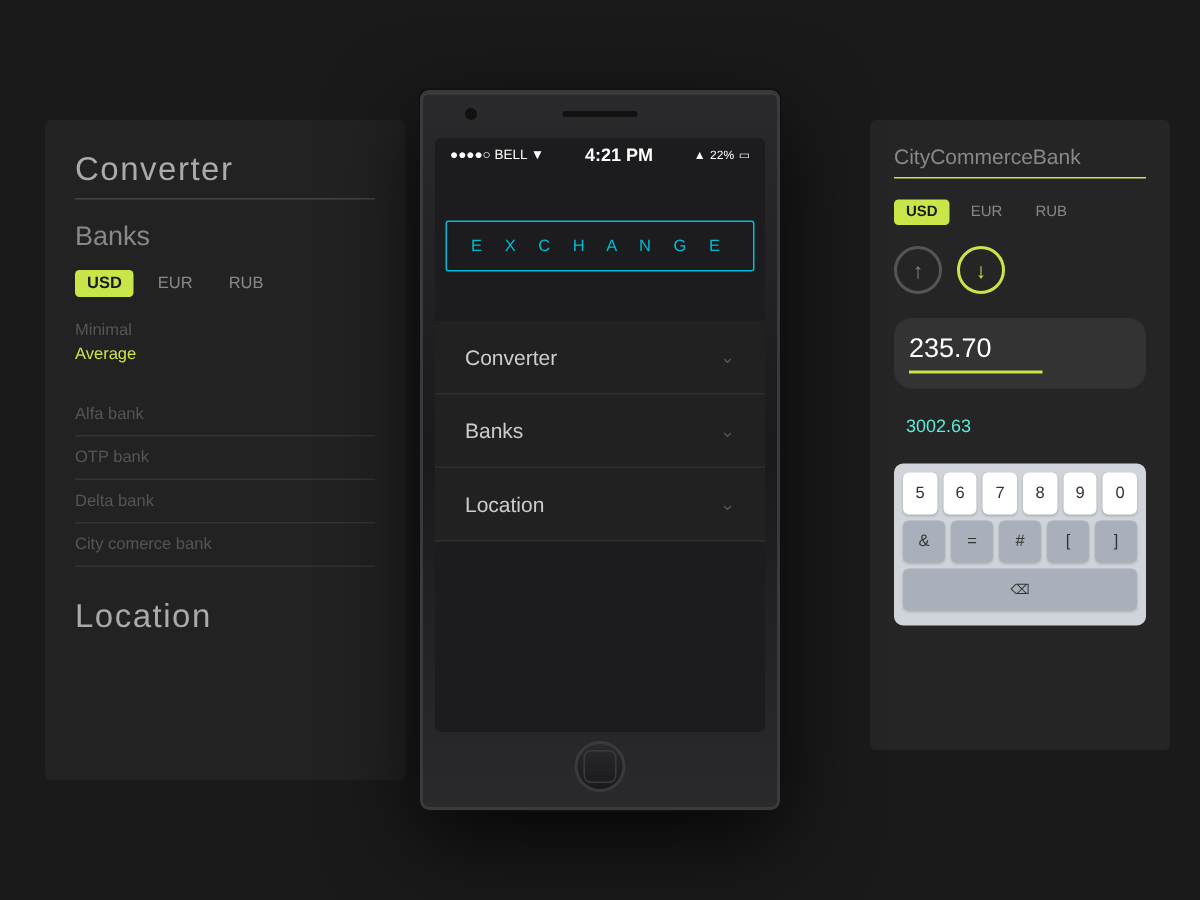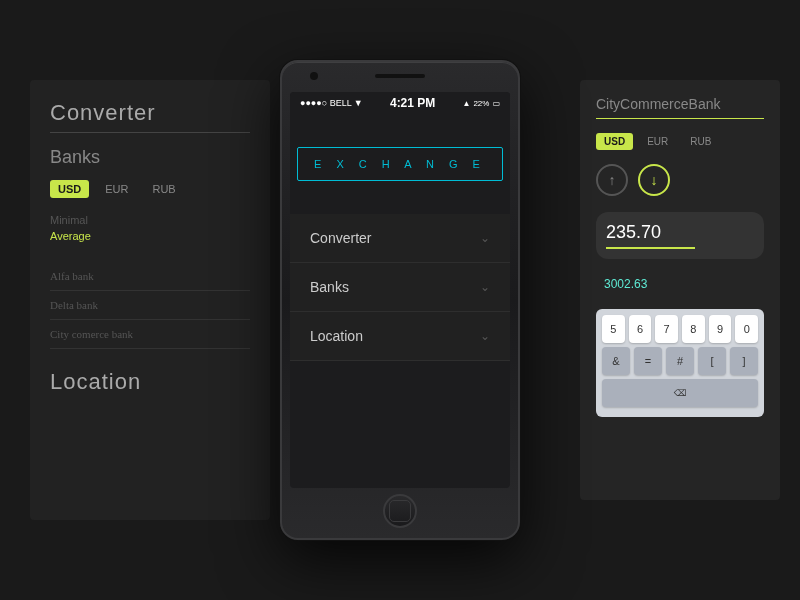--- a/index.html
+++ b/index.html
@@ -79,21 +79,20 @@
       margin-bottom: 4px;
       color: #555;
     }
 
     .rate-label.active {
       color: #c8e64a;
     }
 
     .bank-list {
       margin-top: 0;
-      font-family: Liberation Serif, serif;
     }
 
     .bank-item {
       font-size: 11px;
       color: #555;
       padding: 8px 0;
       border-bottom: 1px solid #333;
     }
 
     .bg-left .location-title {
@@ -237,21 +236,21 @@
       position: relative;
       z-index: 10;
       width: 240px;
       height: 480px;
     }
 
     .phone-body {
       width: 240px;
       height: 480px;
       background: linear-gradient(180deg, #2a2a2c 0%, #1a1a1c 50%, #2a2a2c 100%);
-      border-radius: 18px;
+      border-radius: 6px;
       border: 2px solid #3a3a3c;
       box-shadow:
         0 0 0 1px #111,
         0 20px 60px rgba(0,0,0,0.8),
         inset 0 1px 0 rgba(255,255,255,0.1);
       position: relative;
       overflow: hidden;
     }
 
     
@@ -410,20 +409,21 @@
     <div class="currency-tab">RUB</div>
   </div>
 
   <div class="rate-labels">
     <div class="rate-label">Minimal</div>
     <div class="rate-label active">Average</div>
   </div>
 
   <div class="bank-list">
     <div class="bank-item">Alfa bank</div>
+    <div class="bank-item">OTP bank</div>
     <div class="bank-item">Delta bank</div>
     <div class="bank-item">City comerce bank</div>
   </div>
 
   <div class="location-title">Location</div>
 </div>
 
 <div class="bg-right">
   <div class="bank-name">CityCommerceBank</div>
   <div class="divider"></div>

